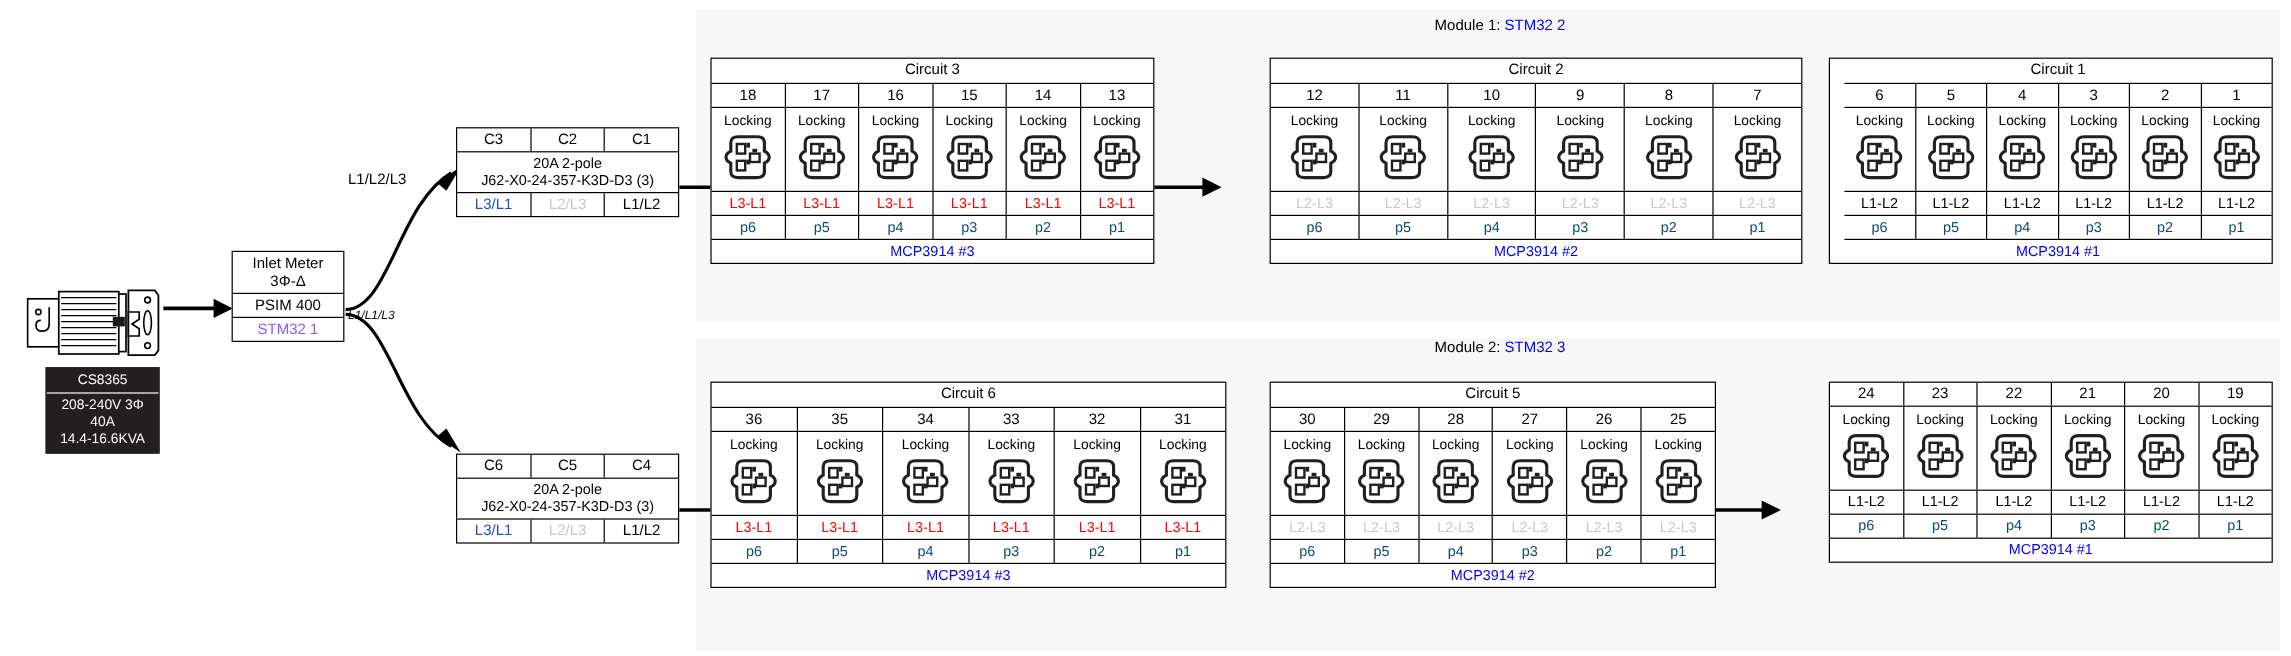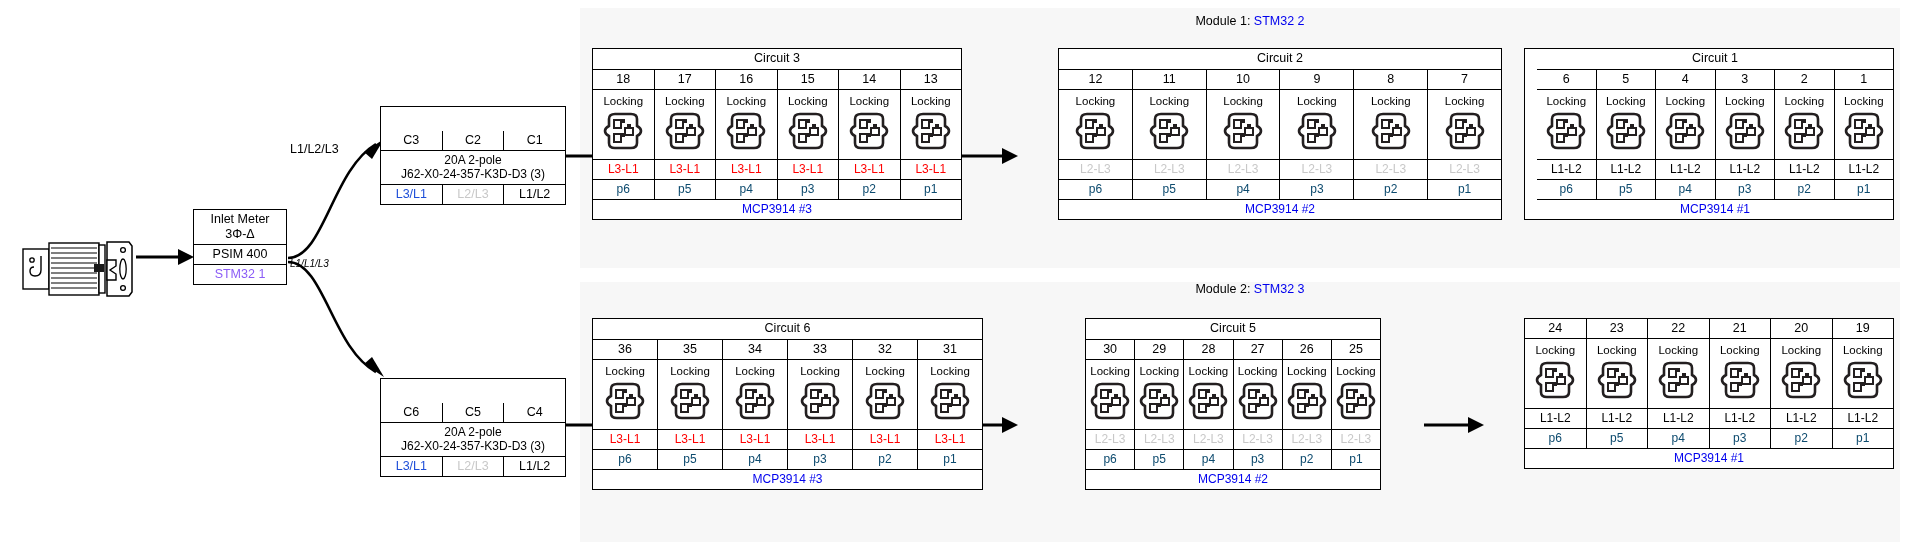--- a/index.html
+++ b/index.html
@@ -40,21 +40,21 @@
   .meter-box .mb-row:last-child { border-bottom:none; }
   .meter-box .mb-blue { color:#8b5cf6; }
 
   
   .breaker {
     position:absolute; width:186px;
     border:1.5px solid #000; background:#fff;
     font-size:12.5px; text-align:center;
   }
   .breaker .bk-head { display:flex; border-bottom:1.5px solid #000; }
-  .breaker .bk-head > div { flex:1 1 0; padding:2px 0; border-right:1.5px solid #000; line-height:15px;margin-top:24px;}
+  .breaker .bk-head > div { flex:1 1 0; padding:2px 0; border-right:1.5px solid #000; line-height:15px;}
   .breaker .bk-head > div:last-child { border-right:none; }
   .breaker .bk-mid { padding:2px 1px 3px; border-bottom:1.5px solid #000; line-height:14px; font-size:12px;}
   .breaker .bk-phase { display:flex; }
   .breaker .bk-phase > div { flex:1 1 0; padding:2px 0; border-right:1.5px solid #000; line-height:15px;}
   .breaker .bk-phase > div:last-child { border-right:none; }
   .ph-red { color:#1d4ed8; }
   .ph-gray { color:#c8c8c8; }
   .ph-black { color:#000; }
 
   
@@ -128,20 +128,28 @@
       <rect x="72" y="24" width="10" height="8" fill="#1a1a1a"></rect>
 
       <path d="M85 2 L107 2 L110 6 L110 52 L107 56 L85 56 Z" fill="#ffffff" stroke="#000" stroke-width="1.5"></path>
       <path d="M85 20 L94 20 L94 26 L88 30 L94 34 L94 40 L85 40 Z" fill="#ffffff" stroke="#000" stroke-width="1.4"></path>
       <circle cx="101" cy="10" r="2.4" fill="none" stroke="#000" stroke-width="1.3"></circle>
       <circle cx="101" cy="48" r="2.4" fill="none" stroke="#000" stroke-width="1.3"></circle>
       <ellipse cx="101" cy="29" rx="3.2" ry="10" fill="none" stroke="#000" stroke-width="1.3"></ellipse>
     </svg>
   </div>
 
+  <div class="spec-label">
+    <div class="sl-top">CS8365</div>
+    <div class="sl-bot">
+      <div>208-240V 3Φ</div>
+      <div>40A</div>
+      <div>14.4-16.6KVA</div>
+    </div>
+  </div>
 
   <div class="arrowline" style="left:136px; top:245px; width:60px; height:24px;">
     <svg width="60" height="24" viewBox="0 0 60 24">
       <line x1="0" y1="12" x2="44" y2="12" stroke="#000" stroke-width="3.2"></line>
       <polygon points="42,4 58,12 42,20" fill="#000"></polygon>
     </svg>
   </div>
 
   <div class="meter-box">
     <div class="mb-row">
@@ -747,21 +755,21 @@
       <div>p6</div>
       <div>p5</div>
       <div>p4</div>
       <div>p3</div>
       <div>p2</div>
       <div>p1</div>
     </div>
     <div class="c-foot">MCP3914 #1</div>
   </div>
 
-  <div class="circuit" style="left:592px; top:318px; width:391px;">
+  <div class="circuit" style="left:592px; top:318px; width:430px;">
     <div class="c-title">Circuit 6</div>
     <div class="c-row r-num">
       <div>36</div>
       <div>35</div>
       <div>34</div>
       <div>33</div>
       <div>32</div>
       <div>31</div>
     </div>
     <div class="cellstack r-sock">
@@ -916,21 +924,21 @@
       <div>p6</div>
       <div>p5</div>
       <div>p4</div>
       <div>p3</div>
       <div>p2</div>
       <div>p1</div>
     </div>
     <div class="c-foot">MCP3914 #3</div>
   </div>
 
-  <div class="circuit" style="left:1058px; top:318px; width:296px;margin-left:27px;">
+  <div class="circuit" style="left:1058px; top:318px; width:372px;">
     <div class="c-title">Circuit 5</div>
     <div class="c-row r-num">
       <div>30</div>
       <div>29</div>
       <div>28</div>
       <div>27</div>
       <div>26</div>
       <div>25</div>
     </div>
     <div class="cellstack r-sock">

